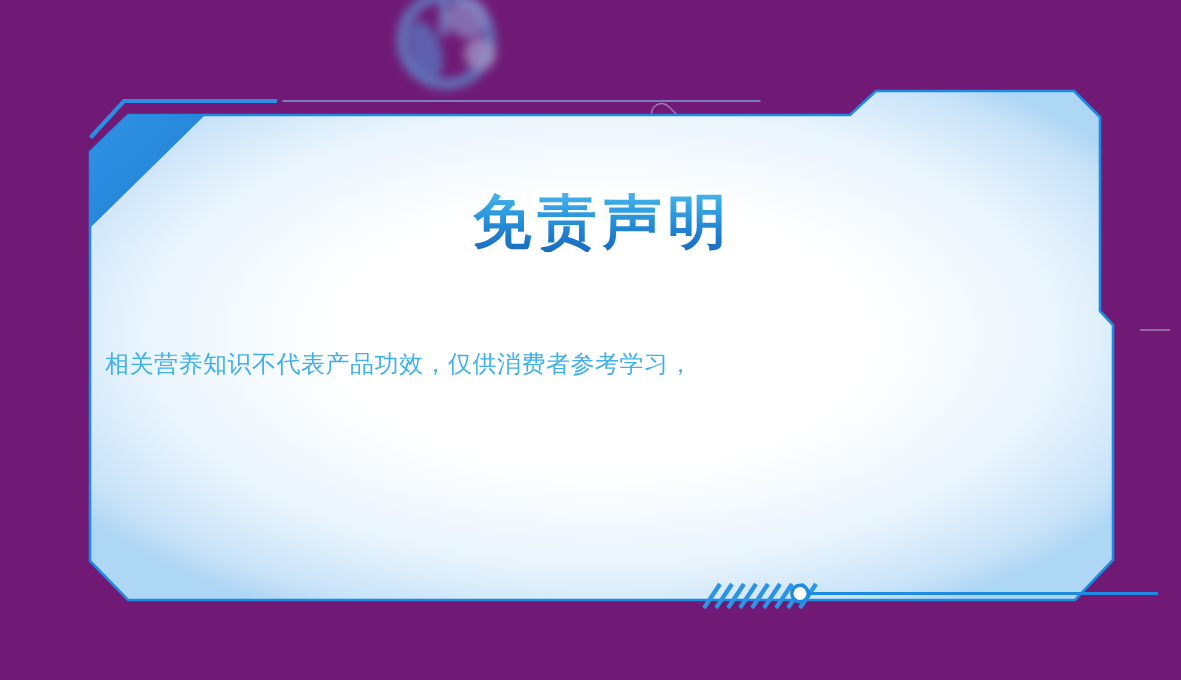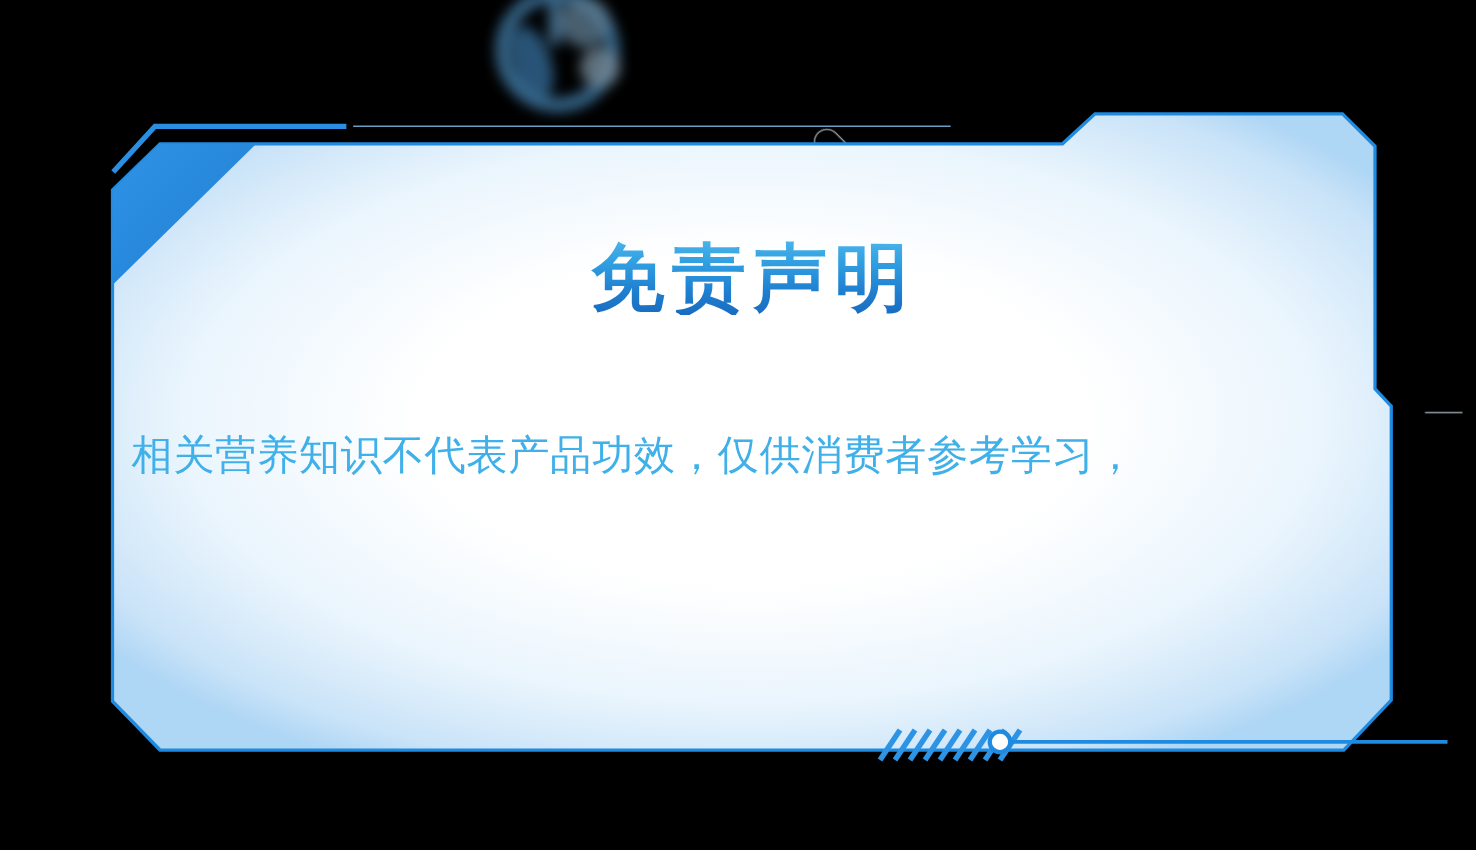--- a/index.html
+++ b/index.html
@@ -2,21 +2,21 @@
 <html><head>
 <meta charset="utf-8">
 <style>
   html,body{margin:0;padding:0;}
   body{
     width:1181px;height:680px;
     background:#ffffff;
     font-family:"Liberation Sans","DejaVu Sans",sans-serif;
     overflow:hidden;
   }
-  #stage{position:relative;width:1181px;height:680px;background:#000000;overflow:hidden;}
+  #stage{position:relative;width:1181px;height:680px;background:#701a75;overflow:hidden;}
 
   
   .molecule{
     position:absolute;left:330px;top:-78px;width:230px;height:175px;
     filter:blur(5px);opacity:.62;
   }
 
   
   .circuit{position:absolute;left:0;top:0;width:1181px;height:680px;opacity:.85;}
 
@@ -34,21 +34,21 @@
     font-weight:bold;
     letter-spacing:6px;
     background:linear-gradient(180deg,#49b3ea 0%,#31a0e2 28%,#1f7fd0 68%,#1a6cc0 100%);
     -webkit-background-clip:text;background-clip:text;
     color:transparent;-webkit-text-fill-color:transparent;
     white-space:nowrap;
   }
 
   .body-text{
     position:absolute;left:15px;top:248px;width:990px;
-    font-size:33px;line-height:56px;
+    font-size:24px;line-height:56px;
     color:#3fb0e9;
     letter-spacing:.5px;
     text-align:left;
   }
   .body-line{display:block;white-space:nowrap;}
 
   
   .connector{position:absolute;left:690px;top:570px;width:480px;height:46px;}
 </style>
 </head>

